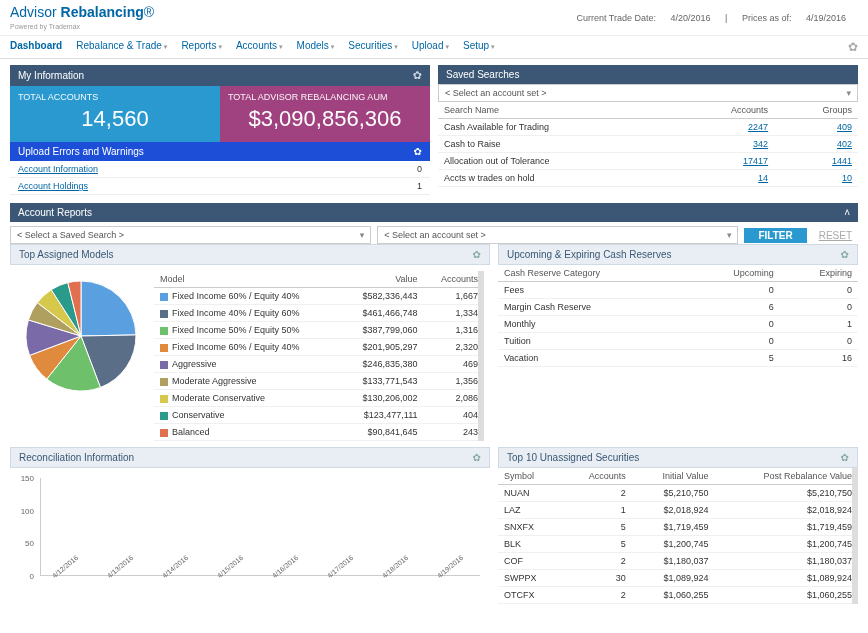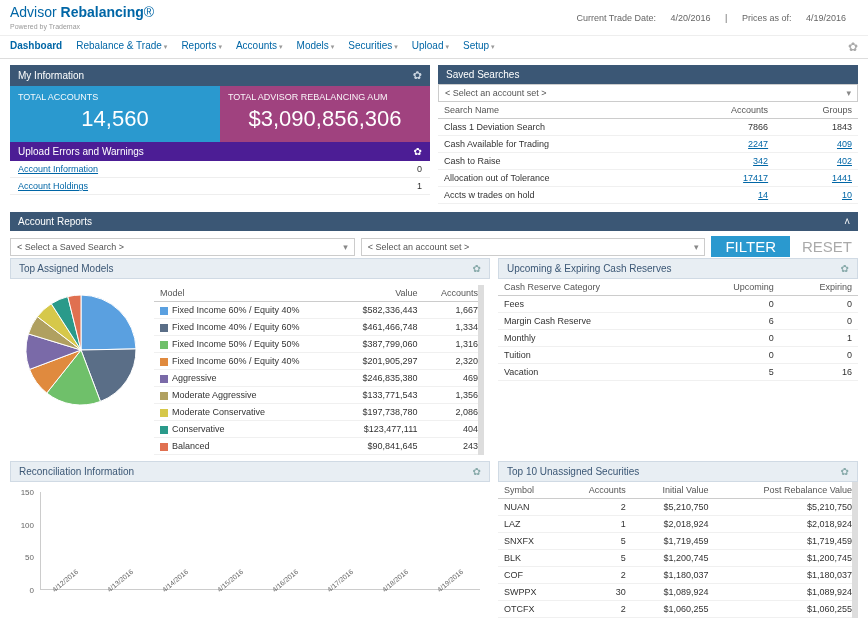--- a/index.html
+++ b/index.html
@@ -21,34 +21,34 @@
 .panel-full { width: 100%; }
 .panel-head { background: #3b5775; color: #fff; padding: 4px 8px; font-size: 10px; display: flex; justify-content: space-between; align-items: center; }
 .panel-head .gear { color: #c9d4e0; cursor: pointer; font-size: 11px; }
 .stats { display: flex; }
 .stat { flex: 1; color: #fff; padding: 6px 8px 10px; }
 .stat-label { font-size: 9px; margin-bottom: 4px; opacity: 0.95; }
 .stat-value { font-size: 22px; font-weight: 300; text-align: center; }
 .stat1 { background: #2a99cf; }
 .stat2 { background: #3b3765; }
 .stat3 { background: #a0427f; }
-.panel-sub { background: #4c1d95; color: #fff; padding: 4px 8px; font-size: 10px; display: flex; justify-content: space-between; }
+.panel-sub { background: #1d4ed8; color: #fff; padding: 4px 8px; font-size: 10px; display: flex; justify-content: space-between; }
 .list-row { display: flex; justify-content: space-between; padding: 3px 8px; font-size: 9px; border-bottom: 1px solid #eee; }
 .list-row a { color: #0066a6; text-decoration: underline; cursor: pointer; }
 .select-bar { border: 1px solid #ccc; padding: 3px 6px; font-size: 9px; color: #555; background: #fff; cursor: pointer; display: flex; justify-content: space-between; }
 .select-bar .arrow { color: #888; }
 table { width: 100%; border-collapse: collapse; font-size: 9px; }
 th { text-align: left; padding: 3px 6px; border-bottom: 1px solid #ccc; color: #555; font-weight: normal; }
 th.r, td.r { text-align: right; }
 td { padding: 3px 6px; border-bottom: 1px solid #f0f0f0; }
 .link { color: #0066a6; text-decoration: underline; cursor: pointer; }
 .controls { display: flex; gap: 6px; align-items: center; }
 .controls .select-bar { flex: 1; }
-.btn-filter { background: #2a99cf; color: #fff; padding: 2px 14px; font-size: 15px; border: none; cursor: pointer; }
-.btn-reset { color: #aaa; font-size: 15px; cursor: pointer; padding: 3px 6px; }
+.btn-filter { background: #2a99cf; color: #fff; padding: 2px 14px; font-size: 10px; border: none; cursor: pointer; font-weight: bold; }
+.btn-reset { color: #aaa; font-size: 10px; cursor: pointer; padding: 3px 6px; text-decoration: underline; }
 .sub-head { background: #e8eef3; color: #3b5775; padding: 4px 8px; font-size: 10px; display: flex; justify-content: space-between; border: 1px solid #d0dae4; }
 .sub-row { display: flex; gap: 8px; }
 .sub-panel { flex: 1; }
 .models-body { display: flex; gap: 8px; padding: 6px; }
 .pie-wrap { width: 130px; height: 130px; flex-shrink: 0; display: flex; align-items: center; justify-content: center; }
 .models-table { flex: 1; }
 .legend-sq { display: inline-block; width: 8px; height: 8px; margin-right: 4px; vertical-align: middle; }
 .recon-body { padding: 6px; }
 .bar-chart { height: 130px; position: relative; padding: 4px 4px 28px 24px; }
 .y-axis { position: absolute; left: 0; top: 4px; bottom: 28px; width: 20px; font-size: 8px; color: #666; }
@@ -136,25 +136,20 @@
       <table>
         <thead>
             <tr>
           <th>Search Name</th>
           <th class="r">Accounts</th>
           <th class="r">Groups</th>
         </tr>
           </thead>
         <tbody id="saved-rows">
             <tr>
-              <td>Class 1 Deviation Search</td>
-              <td class="r"><span>7866</span></td>
-              <td class="r"><span>1843</span></td>
-            </tr>
-            <tr>
               <td>Cash Available for Trading</td>
               <td class="r"><span class="link">2247</span></td>
               <td class="r"><span class="link">409</span></td>
             </tr>
             <tr>
               <td>Cash to Raise</td>
               <td class="r"><span class="link">342</span></td>
               <td class="r"><span class="link">402</span></td>
             </tr>
             <tr>
@@ -245,21 +240,21 @@
                     <td class="r">$246,835,380</td>
                     <td class="r">469</td>
                   </tr>
                   <tr>
                     <td><span class="legend-sq" style="background:#b0a060"></span>Moderate Aggressive</td>
                     <td class="r">$133,771,543</td>
                     <td class="r">1,356</td>
                   </tr>
                   <tr>
                     <td><span class="legend-sq" style="background:#d6c84a"></span>Moderate Conservative</td>
-                    <td class="r">$197,738,780</td>
+                    <td class="r">$130,206,002</td>
                     <td class="r">2,086</td>
                   </tr>
                   <tr>
                     <td><span class="legend-sq" style="background:#2a9a8a"></span>Conservative</td>
                     <td class="r">$123,477,111</td>
                     <td class="r">404</td>
                   </tr>
                   <tr>
                     <td><span class="legend-sq" style="background:#e07050"></span>Balanced</td>
                     <td class="r">$90,841,645</td>

